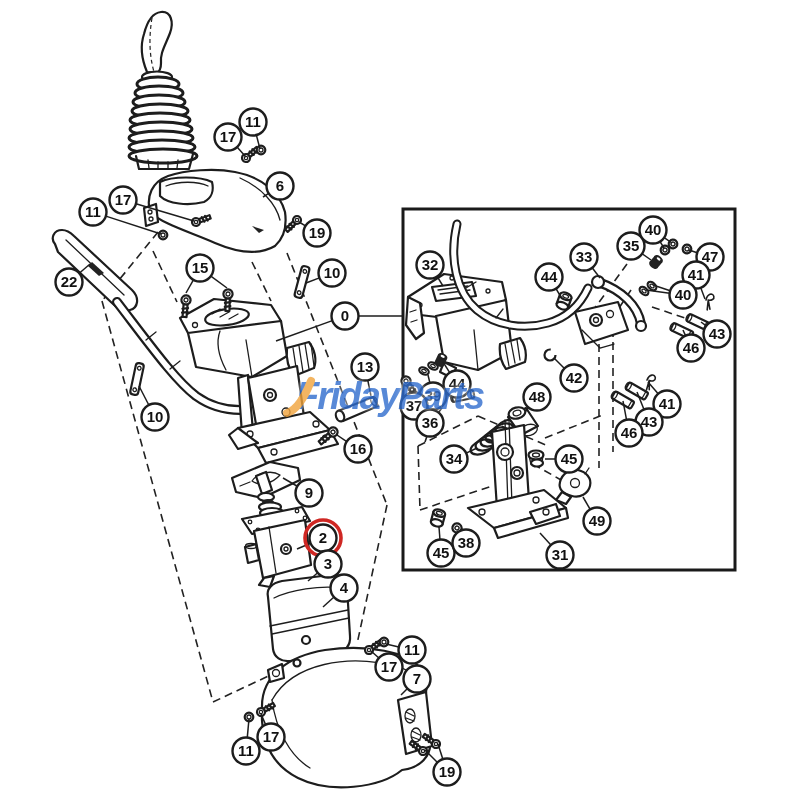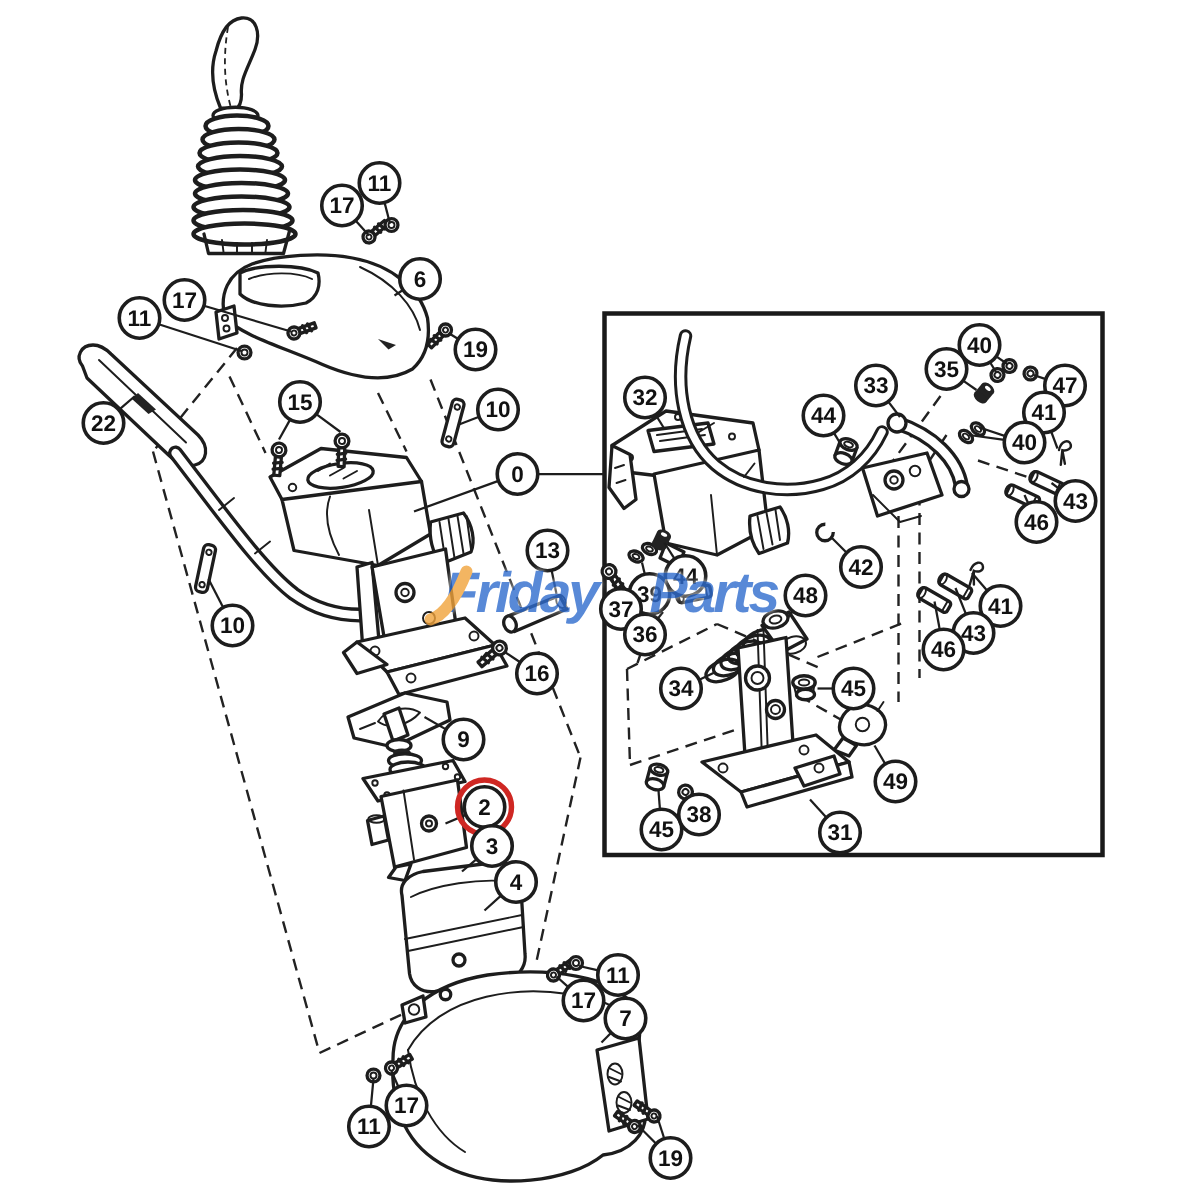--- a/index.html
+++ b/index.html
@@ -10,21 +10,21 @@
   .lnf{fill:#ffffff;stroke:#1d1d1d;stroke-width:2.2;stroke-linejoin:round;stroke-linecap:round;}
   .thin{stroke-width:1.3;}
   .dash{stroke:#222;stroke-width:1.6;stroke-dasharray:8 5;fill:none;}
   .cdash{stroke:#222;stroke-width:1.2;stroke-dasharray:4 3;fill:none;}
   .leader{stroke:#1d1d1d;stroke-width:1.5;}
   .co{fill:#fff;stroke:#1d1d1d;stroke-width:2.4;}
   .cn{font-family:"Liberation Sans",sans-serif;font-size:15px;font-weight:bold;
       text-anchor:middle;fill:#111;}
   .hl{fill:none;stroke-width:3.6;}
   #watermark{position:absolute;left:296px;top:374px;height:44px;display:flex;align-items:center;
-      opacity:0.8;pointer-events:none;white-space:nowrap;gap:35px;}
+      opacity:0.8;pointer-events:none;white-space:nowrap;}
   #watermark span{font-size:38px;line-height:44px;font-weight:bold;font-style:italic;
       letter-spacing:-2px;text-shadow:0 0 3px rgba(255,255,255,.85),0 0 6px rgba(255,255,255,.6);}
 </style>
 </head>
 <body>
 
 <div id="stage">
 <svg id="diagram-svg" width="800" height="800" viewBox="0 0 800 800">
 
   <g id="dash-layer">

